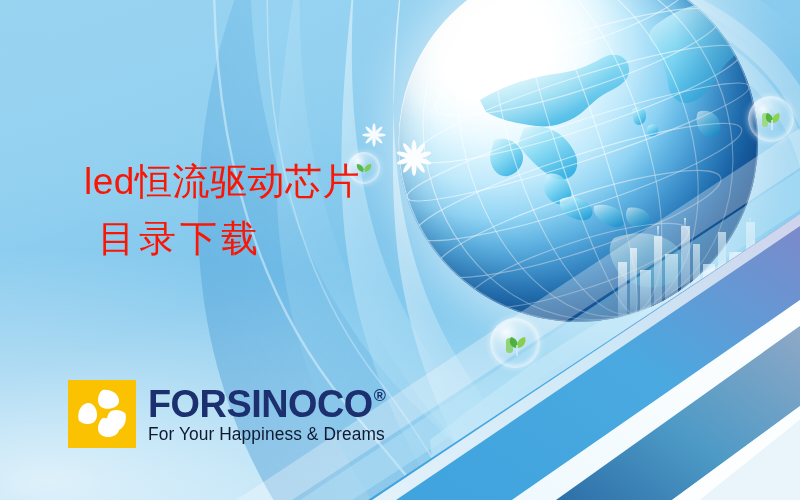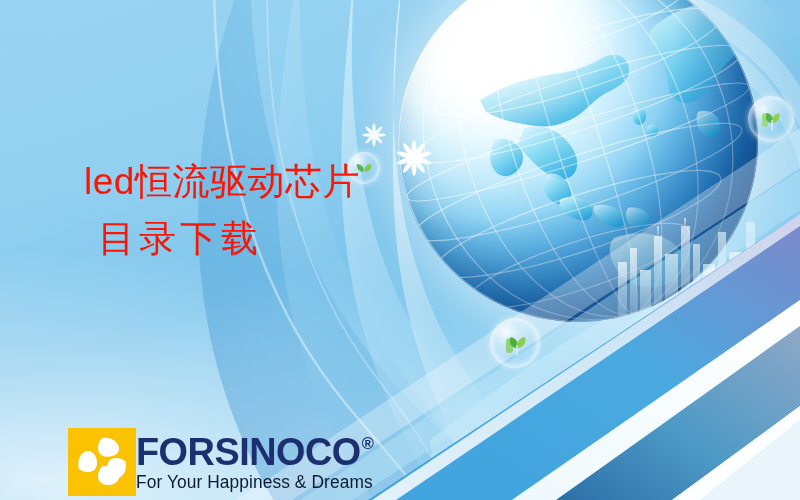--- a/index.html
+++ b/index.html
@@ -100,23 +100,22 @@
     font-size:37px;
     margin-top:19px;margin-left:14px;
     font-family:Liberation Serif, serif;
     letter-spacing:4px;
     white-space:nowrap;
   }
 
   
   #logo{
     position:absolute;left:68px;top:380px;
-    display:flex;align-items:center;gap:0;
+    display:flex;align-items:center;gap:12px;
     z-index:40;
-    margin-top:48px;
   }
   #logo-mark{
     width:68px;height:68px;
     background:#FBC202;
     flex:0 0 auto;
     position:relative;
   }
   #logo-mark svg{position:absolute;inset:0;width:100%;height:100%;}
   #logo-text{display:flex;flex-direction:column;line-height:1;}
   #wordmark{

